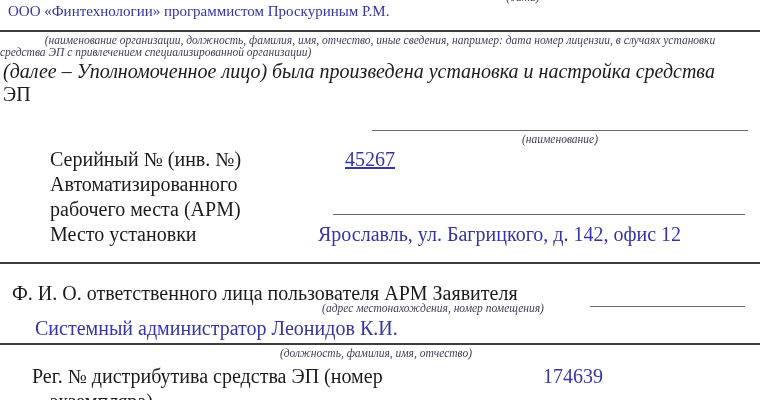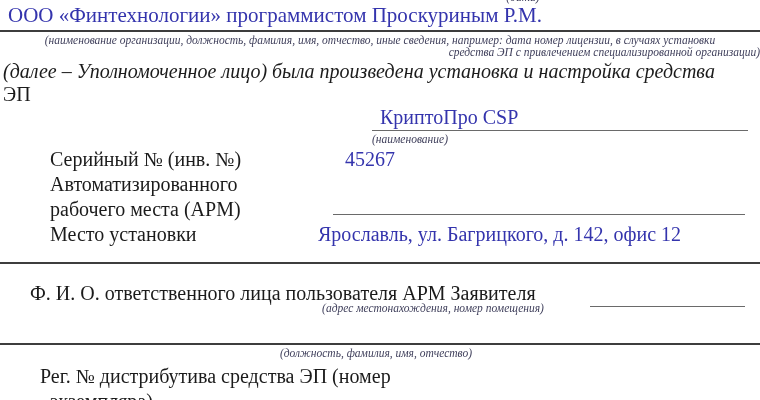--- a/index.html
+++ b/index.html
@@ -20,44 +20,44 @@
     line-height:13px;
     color:#40405c;
   }
   .rule{position:absolute;background:#3d3d3d;}
   .rule-thin{position:absolute;background:#6a6a6a;}
   .center-x{transform:translateX(-50%);}
 
   
   .top-sliver{top:0;left:478px;height:4px;overflow:hidden;width:90px;text-align:center;}
   .top-sliver .note{display:block;margin-top:-9px;}
-  .installer{top:3px;left:8px;font-size:21px;}
+  .installer{top:3px;left:8px;font-size:15px;}
   .hr-head{top:30px;left:0;width:760px;height:2px;}
   .headnote1{top:34px;left:0;width:760px;text-align:center;}
-  .headnote2{top:46px;left:0;width:760px;text-align:right;}
+  .headnote2{top:46px;left:0;width:760px;text-align:left;}
   .para1{top:59px;left:3px;font-style:italic;}
   .para2{top:82px;left:3px;}
   .product{top:105px;left:380px;}
   .product-line{top:130px;left:372px;width:376px;height:1px;}
-  .product-note{top:133px;left:372px;width:376px;}
+  .product-note{top:133px;left:372px;width:376px;text-align:center;}
   .serial-l1{top:147px;left:50px;}
   .serial-l2{top:172px;left:50px;}
   .serial-l3{top:197px;left:50px;}
-  .serial-val{top:147px;left:345px;}
+  .serial-val{top:147px;left:345px;text-decoration:underline;}
   .loc-line{top:214px;left:333px;width:412px;height:1px;}
   .loc-label{top:222px;left:50px;}
   .loc-val{top:222px;left:318px;}
   .hr-addr{top:262px;left:0;width:760px;height:2px;}
   .addr-note{top:266px;left:433px;margin-top:36px;}
-  .resp-label{top:281px;left:30px;}
+  .resp-label{top:281px;left:12px;}
   .resp-line{top:306px;left:590px;width:155px;height:1px;}
   .resp-val{top:316px;left:35px;}
   .hr-post{top:343px;left:0;width:760px;height:2px;}
   .post-note{top:347px;left:376px;}
-  .dist-l1{top:364px;left:32px;margin-left:8px;}
+  .dist-l1{top:364px;left:32px;}
   .dist-val{top:364px;left:543px;}
   .dist-l2{top:389px;left:50px;}
 </style>
 </head>
 <body>
 
 <div class="doc">
 
   <div class="abs top-sliver">
     <span class="note">(дата)</span>
@@ -66,38 +66,39 @@
   <div class="abs installer blue">ООО «Финтехнологии» программистом Проскуриным Р.М.</div>
 
   <div class="rule hr-head"></div>
 
   <div class="abs headnote1 note">(наименование организации, должность, фамилия, имя, отчество, иные сведения, например: дата номер лицензии, в случаях установки</div>
   <div class="abs headnote2 note">средства ЭП с привлечением специализированной организации)</div>
 
   <div class="abs para1 body-text">(далее – Уполномоченное лицо) была произведена установка и настройка средства</div>
   <div class="abs para2 body-text">ЭП</div>
 
-  <div class="abs product body-text blue">КриптоПро CSP</div>
   <div class="rule-thin product-line"></div>
   <div class="abs product-note note">(наименование)</div>
 
   <div class="abs serial-l1 body-text">Серийный № (инв. №)</div>
   <div class="abs serial-l2 body-text">Автоматизированного</div>
   <div class="abs serial-l3 body-text">рабочего места (АРМ)</div>
   <div class="abs serial-val body-text blue">45267</div>
 
   <div class="rule-thin loc-line"></div>
   <div class="abs loc-label body-text">Место установки</div>
   <div class="abs loc-val body-text blue">Ярославль, ул. Багрицкого, д. 142, офис 12</div>
 
   <div class="rule hr-addr"></div>
   <div class="abs addr-note note center-x">(адрес местонахождения, номер помещения)</div>
 
   <div class="abs resp-label body-text">Ф. И. О. ответственного лица пользователя АРМ Заявителя</div>
   <div class="rule-thin resp-line"></div>
+  <div class="abs resp-val body-text blue">Системный администратор Леонидов К.И.</div>
 
   <div class="rule hr-post"></div>
   <div class="abs post-note note center-x">(должность, фамилия, имя, отчество)</div>
 
   <div class="abs dist-l1 body-text">Рег. № дистрибутива средства ЭП (номер</div>
+  <div class="abs dist-val body-text blue">174639</div>
   <div class="abs dist-l2 body-text">экземпляра)</div>
 
 </div>
 
 </body></html>

